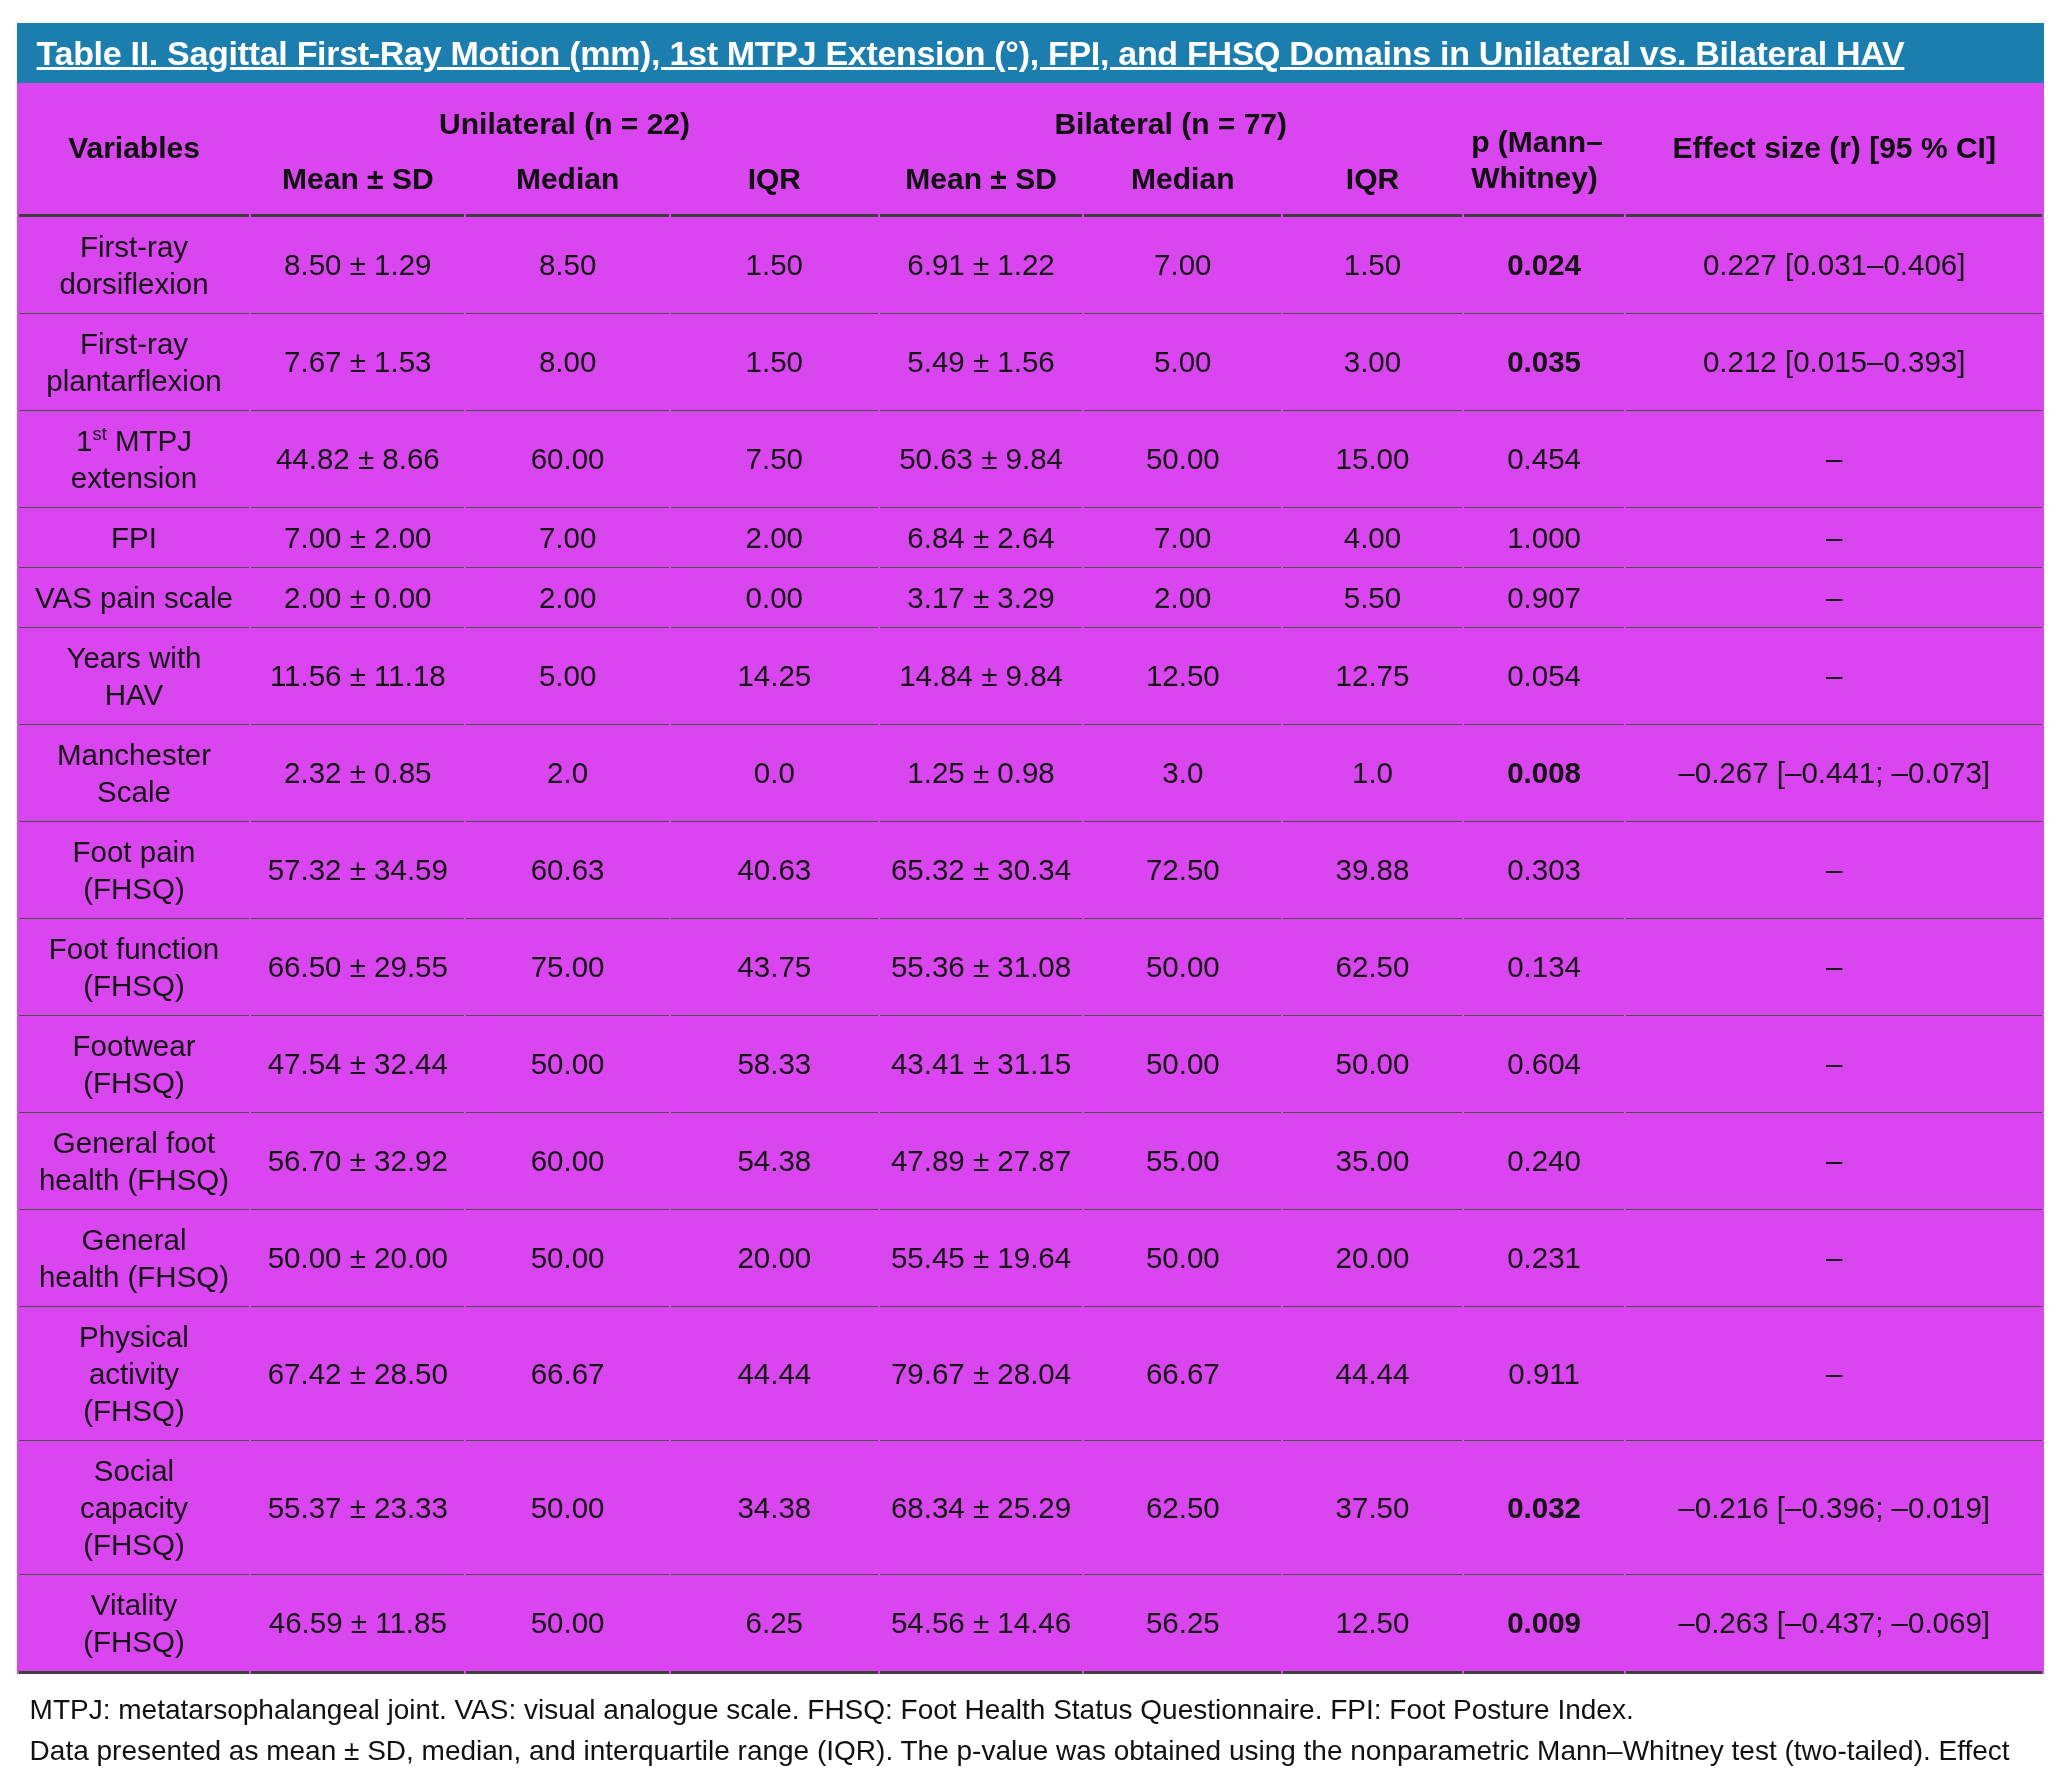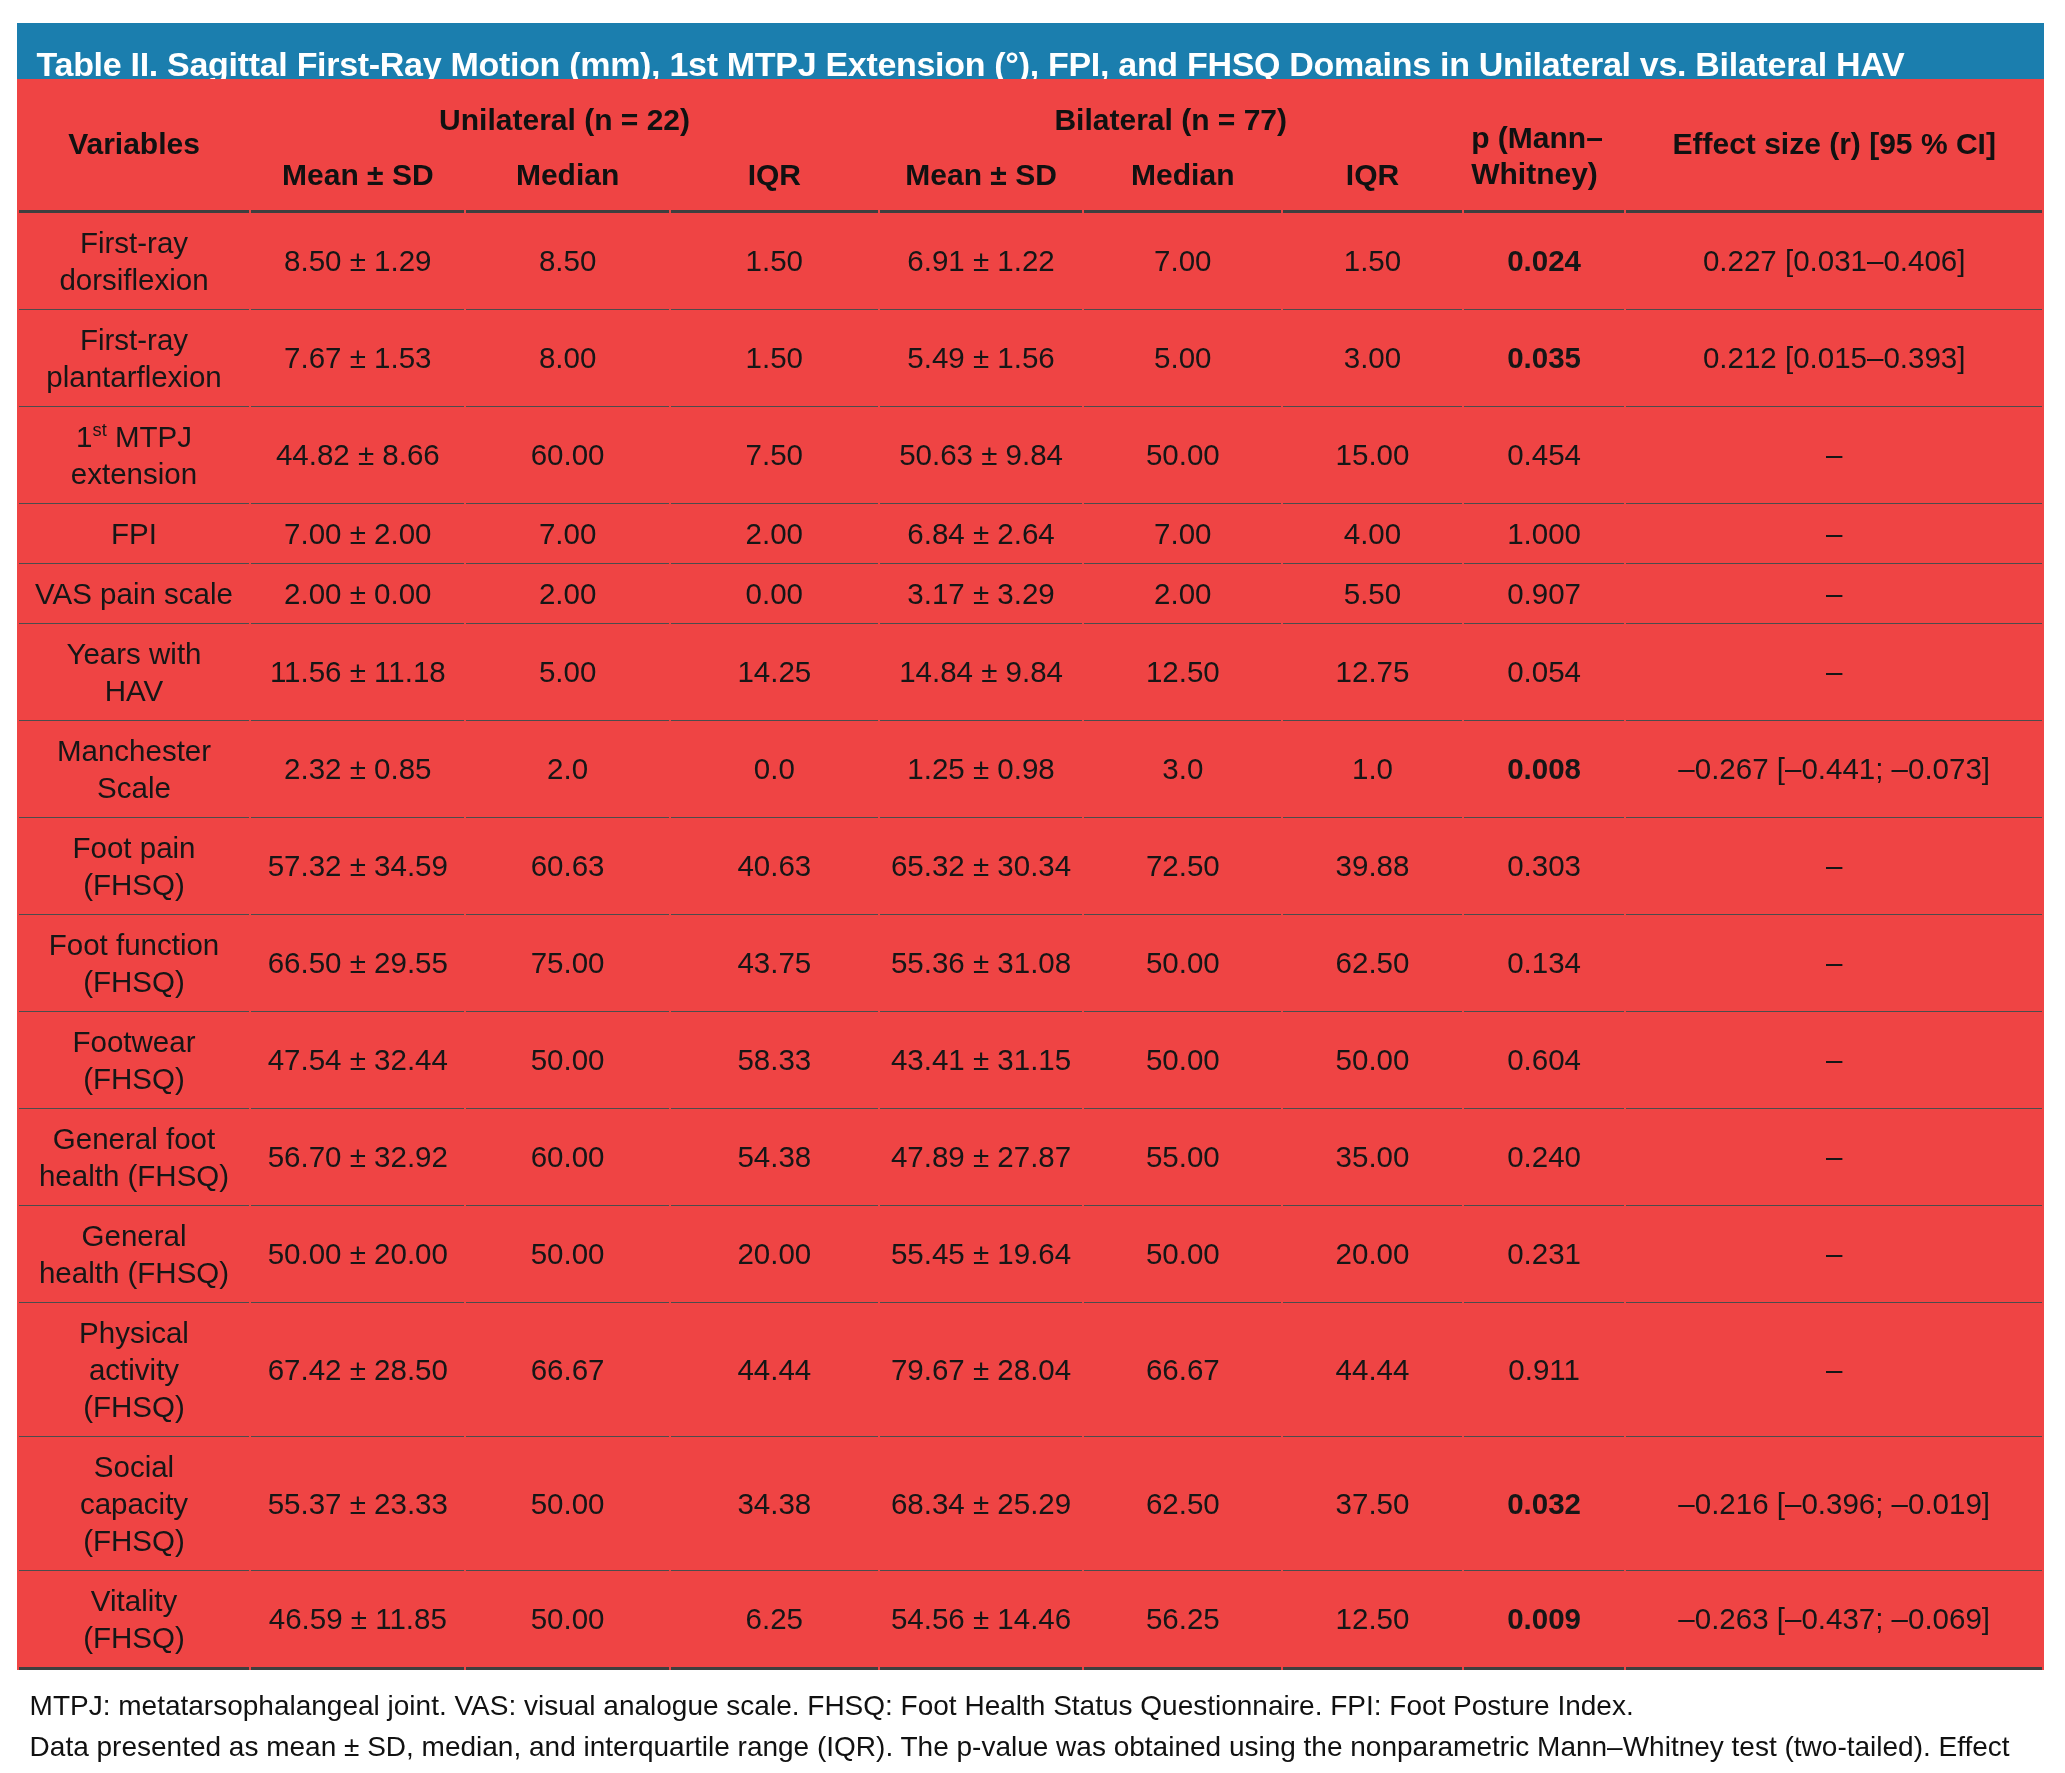--- a/index.html
+++ b/index.html
@@ -15,32 +15,33 @@
     height: 1774px;
     box-sizing: border-box;
     padding: 23px 22px 0 16.6px;
   }
   .title-bar {
     background: #1b7eae;
     color: #ffffff;
     font-size: 34px;
     font-weight: 700;
     line-height: 61px;
-    height: 45px;
-    padding: 11px 0 0 20px;
+    height: 60px;
+    padding: 0 0 0 20px;
     white-space: nowrap;
     overflow: hidden;
     letter-spacing: -0.3px;
+    text-decoration: underline;
   }
   table.stats {
     width: 100%;
     table-layout: fixed;
     border-collapse: separate;
     border-spacing: 2.8px 0;
-    background: #ef4444;
+    background: #d946ef;
     font-size: 29.5px;
   }
   col.c-var    { width: 11.5%; }
   col.c-umean  { width: 10.6%; }
   col.c-umed   { width: 10.1%; }
   col.c-uiqr   { width: 10.3%; }
   col.c-bmean  { width: 10.1%; }
   col.c-bmed   { width: 9.8%; }
   col.c-biqr   { width: 8.9%; }
   col.c-p      { width: 8.0%; }

